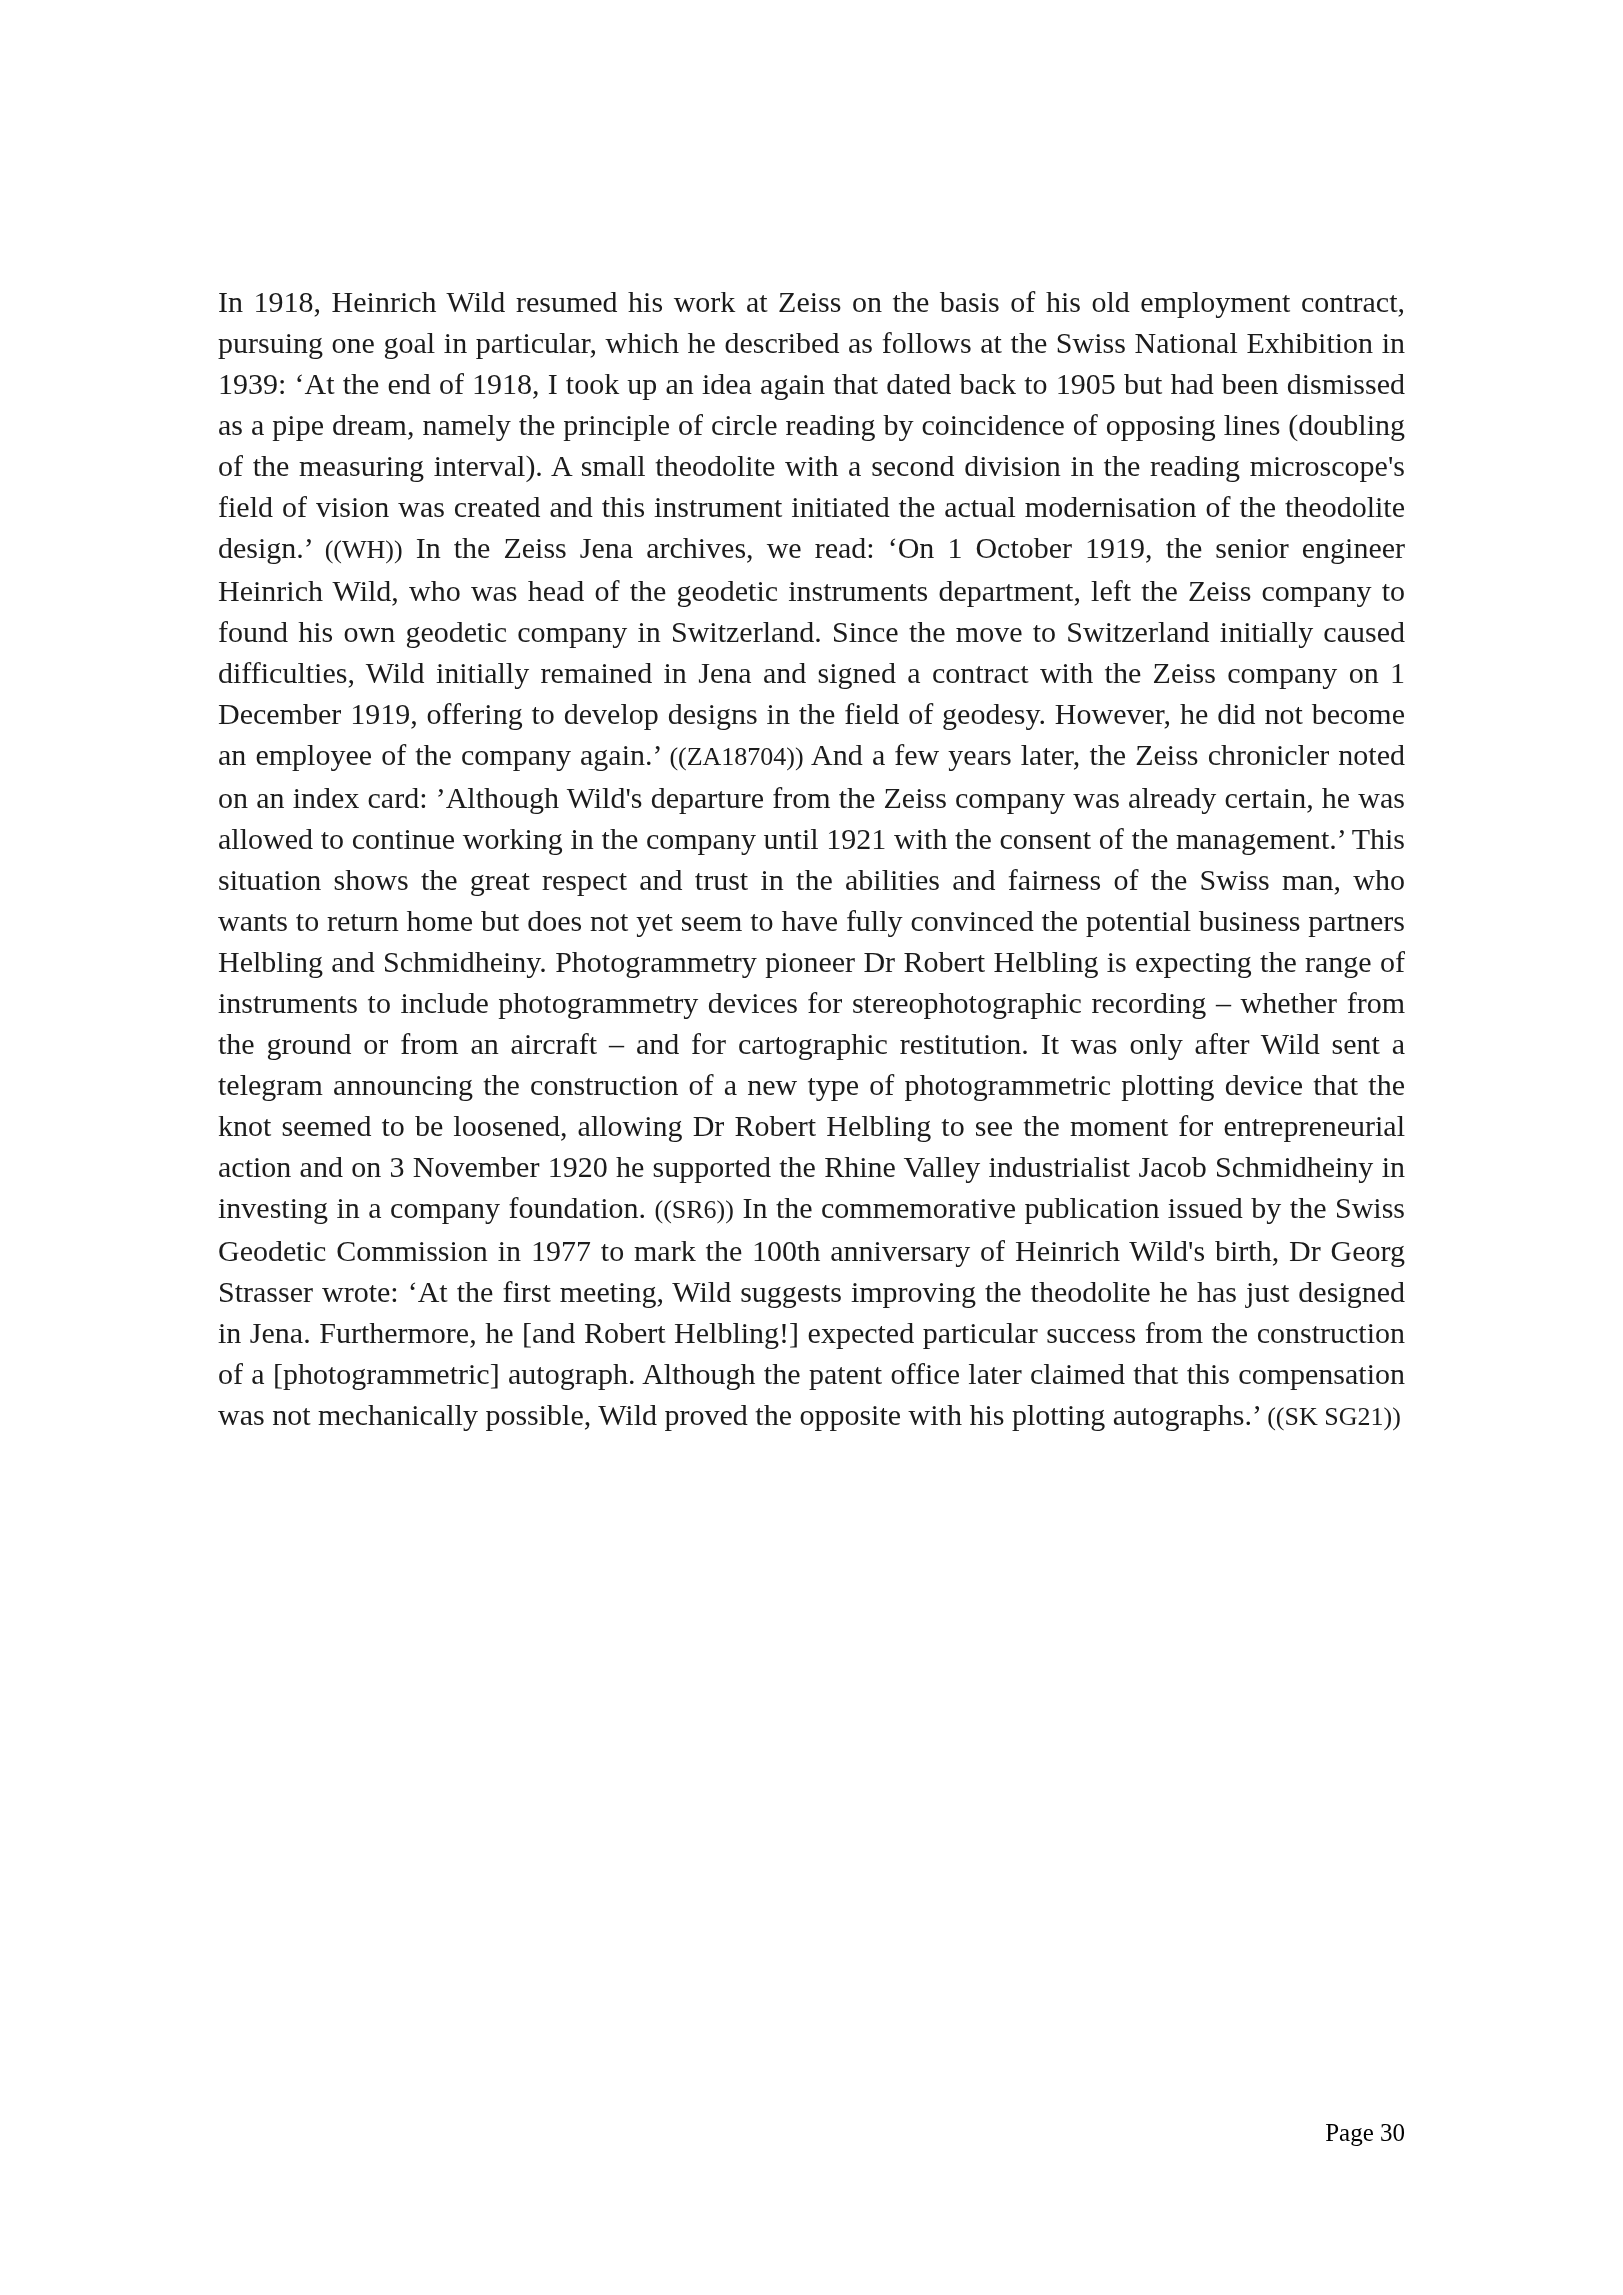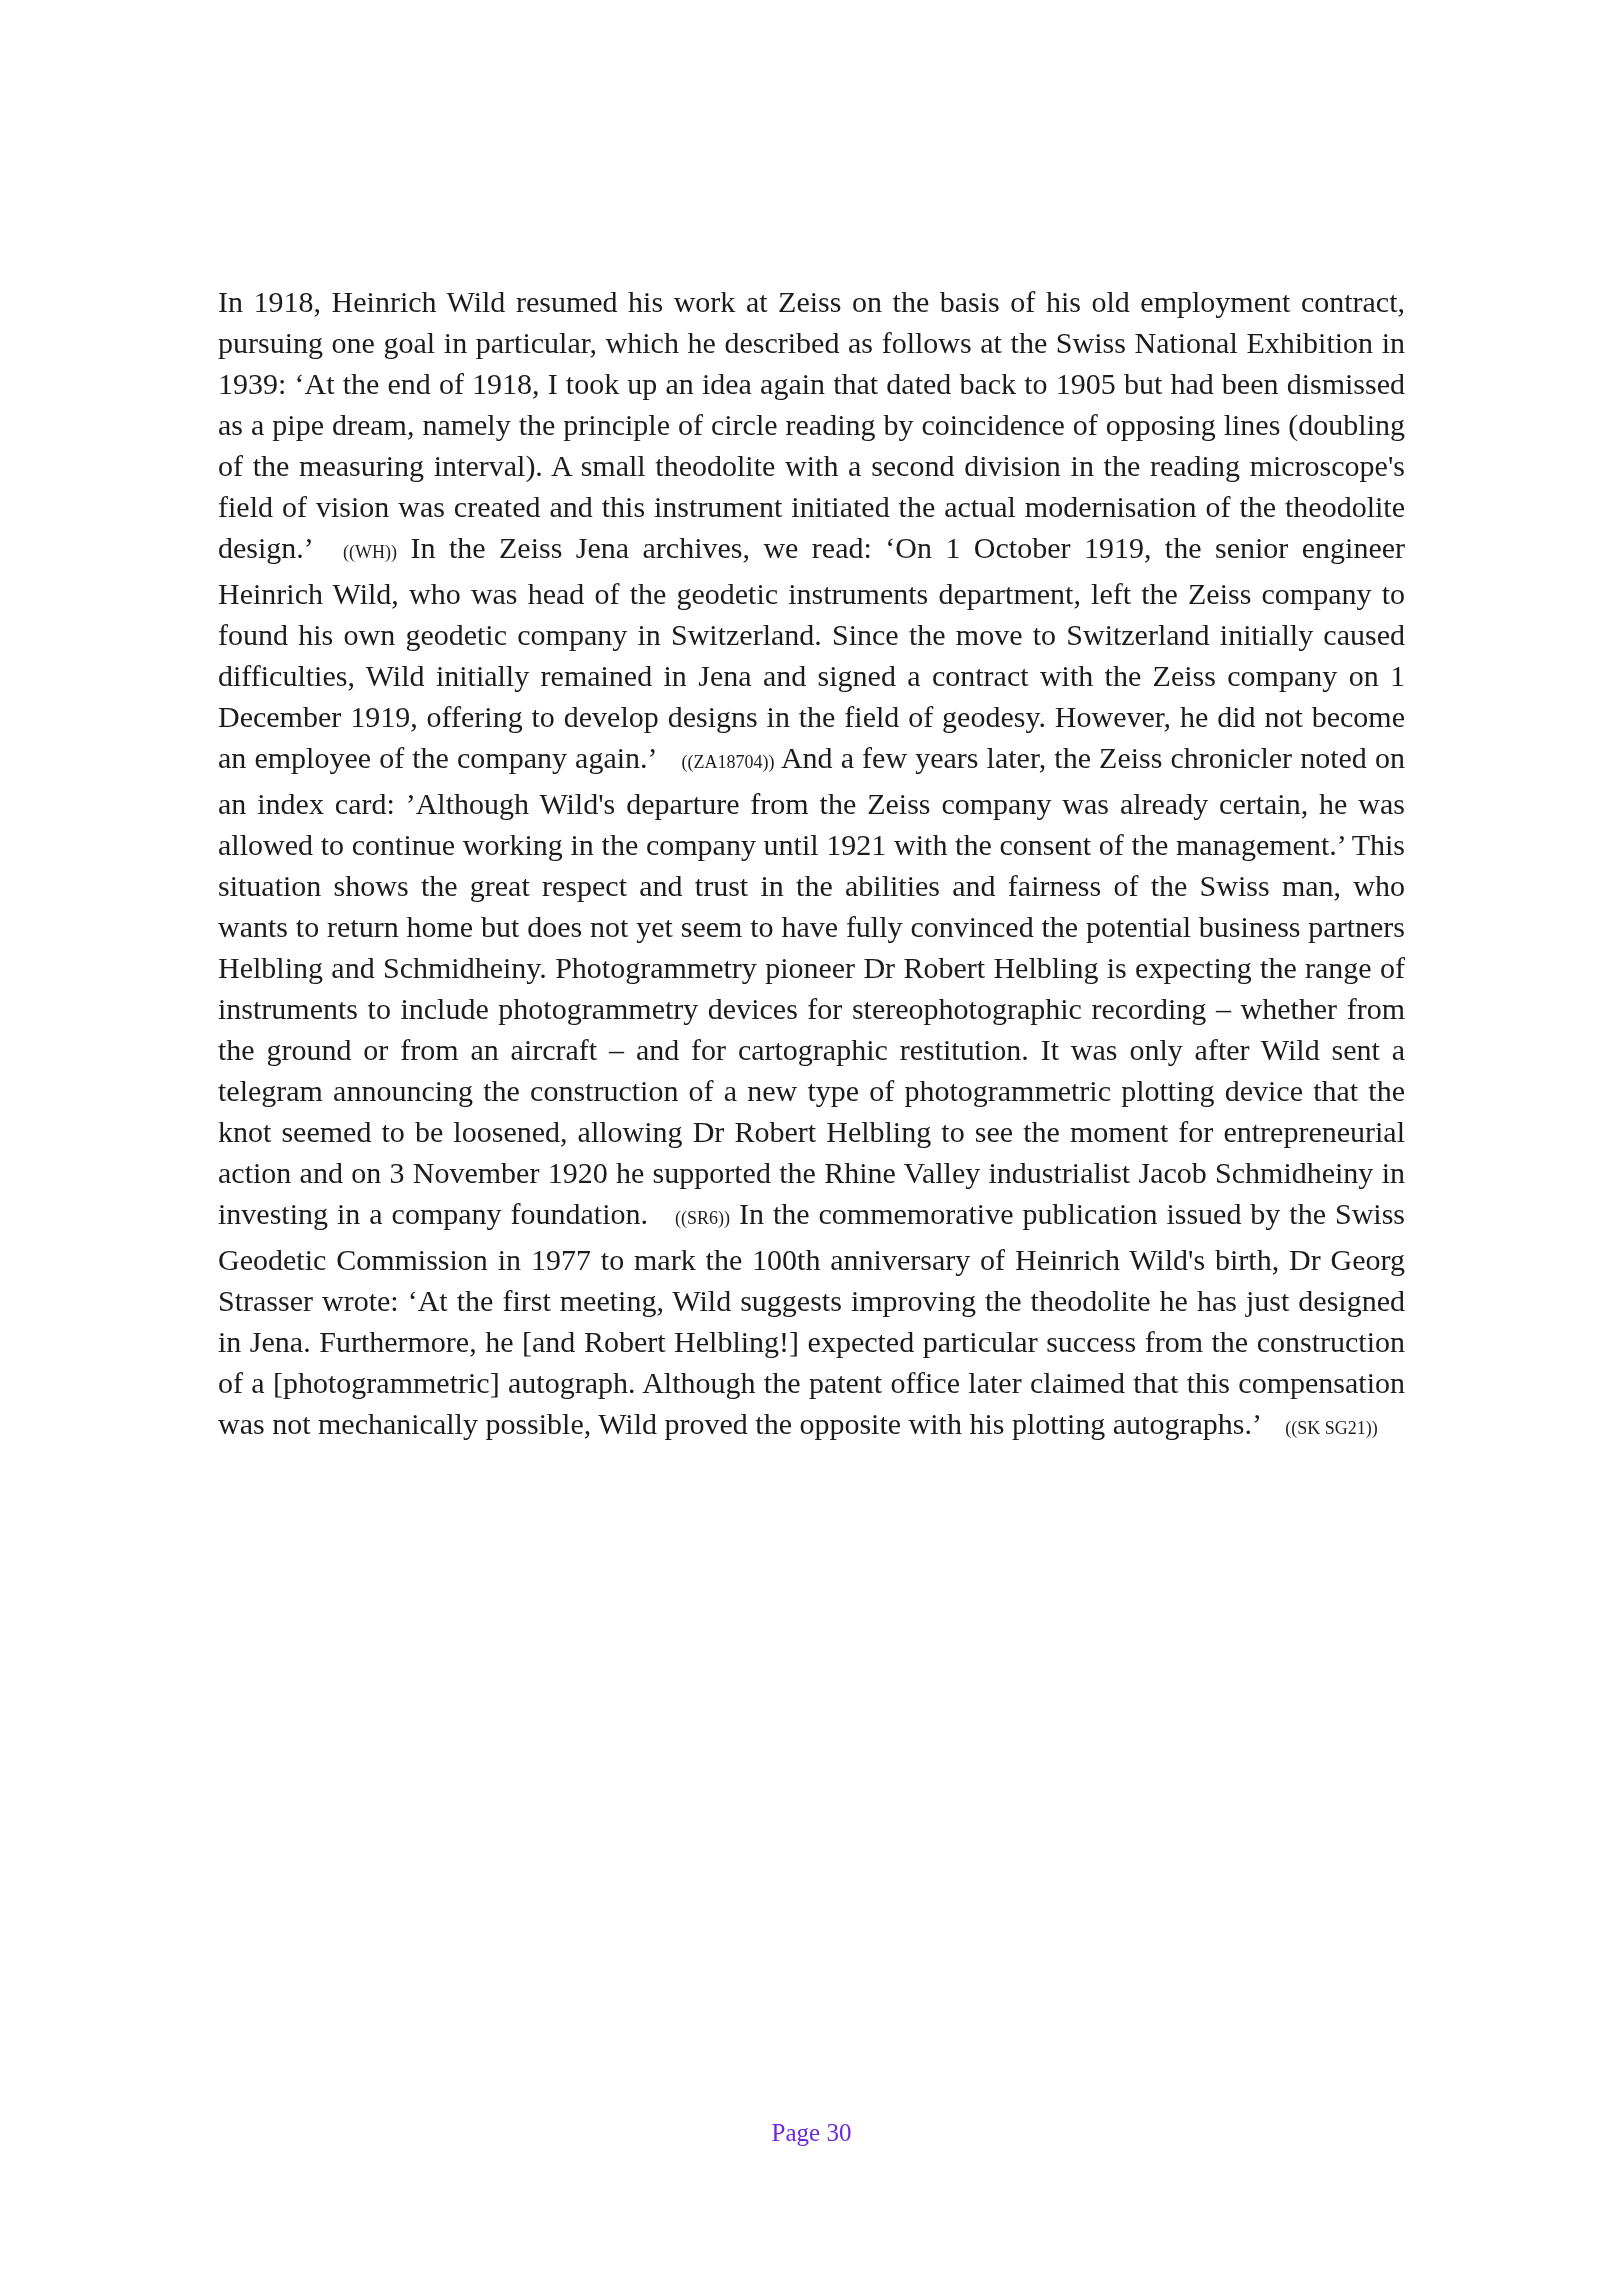--- a/index.html
+++ b/index.html
@@ -21,31 +21,30 @@
     left: 218px;
     top: 281px;
     width: 1187px;
     margin: 0;
     font-size: 30px;
     line-height: 41px;
     text-align: justify;
     color: #1c1c1c;
   }
   .cite {
-    font-size: 18px;
-    margin-left: 18px;
+    font-size: 26px;
   }
   .page-number {
     position: absolute;
     left: 218px;
     top: 2119px;
     width: 1187px;
-    text-align: center;
+    text-align: right;
     font-size: 25px;
-    color: #6d28d9;
+    color: #000000;
   }
 </style>
 </head>
 <body>
 
 <div class="page">
   <p class="body-text"><span>In 1918, Heinrich Wild resumed his work at Zeiss on the basis of his old employment contract, pursuing one goal in particular, which he described as follows at the Swiss National Exhibition in 1939: ‘At the end of 1918, I took up an idea again that dated back to 1905 but had been dismissed as a pipe dream, namely the principle of circle reading by coincidence of opposing lines (doubling of the measuring interval). A small theodolite with a second division in the reading microscope's field of vision was created and this instrument initiated the actual modernisation of the theodolite design.’ </span><span class="cite">((WH))</span><span> In the Zeiss Jena archives, we read: ‘On 1 October 1919, the senior engineer Heinrich Wild, who was head of the geodetic instruments department, left the Zeiss company to found his own geodetic company in Switzerland. Since the move to Switzerland initially caused difficulties, Wild initially remained in Jena and signed a contract with the Zeiss company on 1 December 1919, offering to develop designs in the field of geodesy. However, he did not become an employee of the company again.’ </span><span class="cite">((ZA18704))</span><span> And a few years later, the Zeiss chronicler noted on an index card: ’Although Wild's departure from the Zeiss company was already certain, he was allowed to continue working in the company until 1921 with the consent of the management.’ This situation shows the great respect and trust in the abilities and fairness of the Swiss man, who wants to return home but does not yet seem to have fully convinced the potential business partners Helbling and Schmidheiny. Photogrammetry pioneer Dr Robert Helbling is expecting the range of instruments to include photogrammetry devices for stereophotographic recording – whether from the ground or from an aircraft – and for cartographic restitution. It was only after Wild sent a telegram announcing the construction of a new type of photogrammetric plotting device that the knot seemed to be loosened, allowing Dr Robert Helbling to see the moment for entrepreneurial action and on 3 November 1920 he supported the Rhine Valley industrialist Jacob Schmidheiny in investing in a company foundation. </span><span class="cite">((SR6))</span><span> In the commemorative publication issued by the Swiss Geodetic Commission in 1977 to mark the 100th anniversary of Heinrich Wild's birth, Dr Georg Strasser wrote: ‘At the first meeting, Wild suggests improving the theodolite he has just designed in Jena. Furthermore, he [and Robert Helbling!] expected particular success from the construction of a [photogrammetric] autograph. Although the patent office later claimed that this compensation was not mechanically possible, Wild proved the opposite with his plotting autographs.’ </span><span class="cite">((SK SG21))</span></p>
 
   <div class="page-number">Page 30</div>
 </div>

